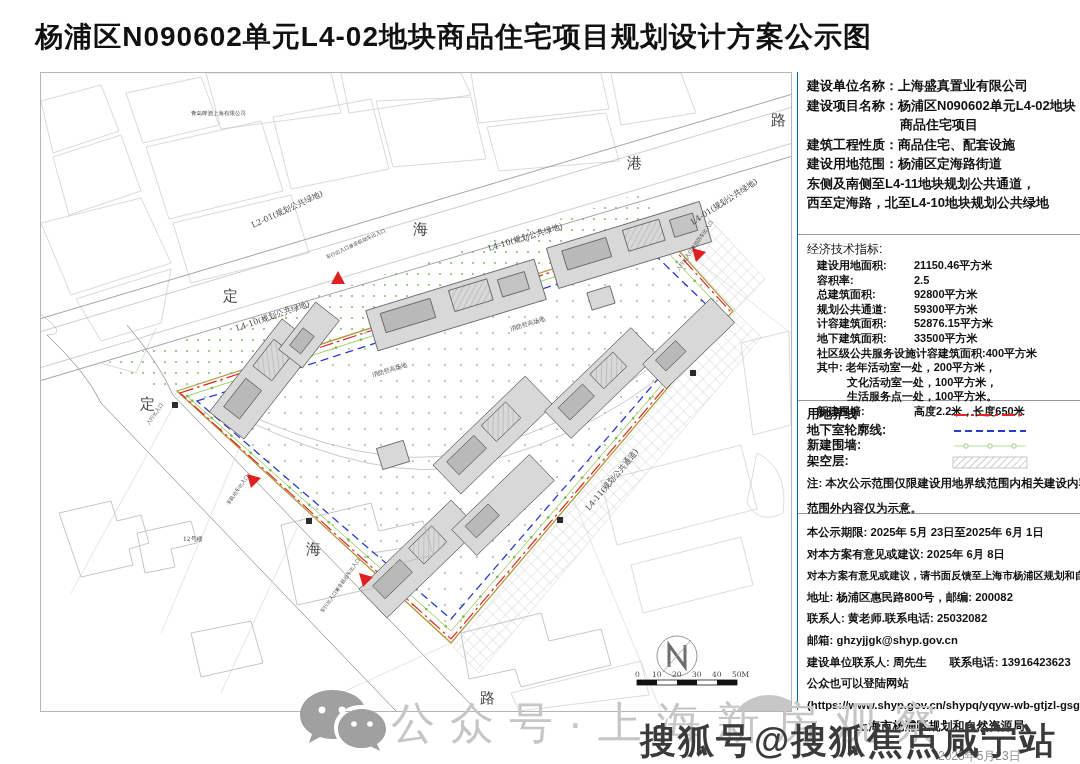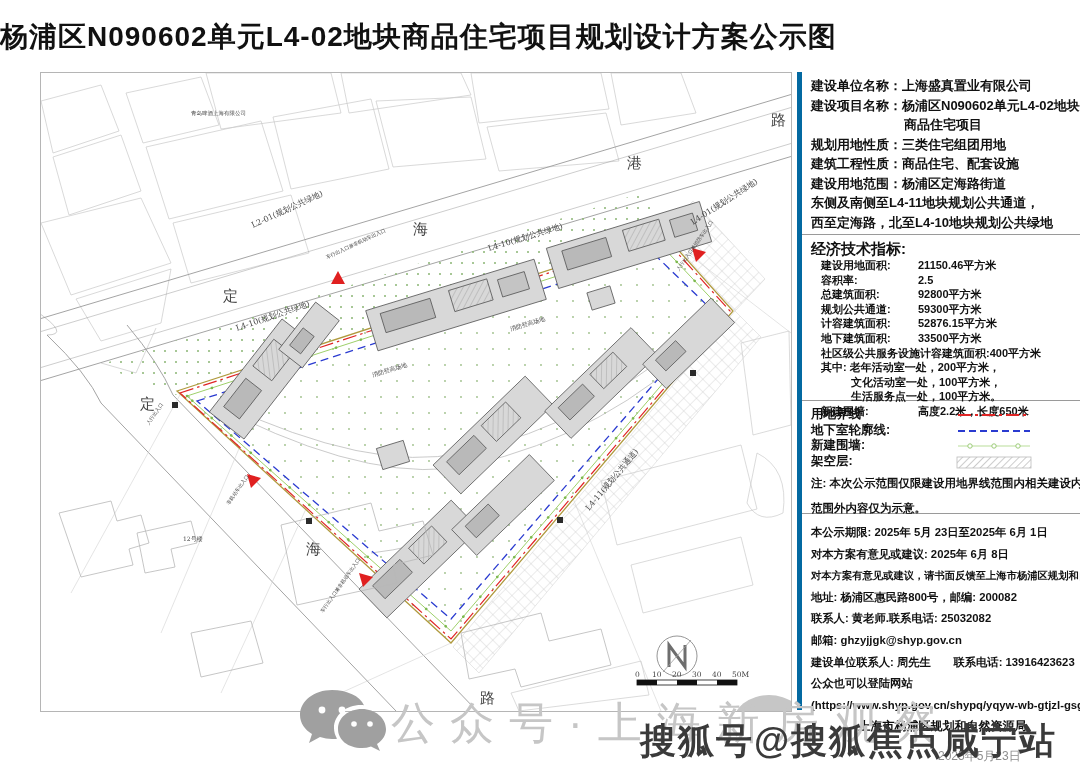--- a/index.html
+++ b/index.html
@@ -1,31 +1,31 @@
 <!DOCTYPE html>
 <html><head>
 <meta charset="utf-8">
 <style>
   html,body{margin:0;padding:0;background:#ffffff;}
   .page{position:relative;width:1080px;height:764px;background:#fff;overflow:hidden;
         font-family:"Liberation Sans","DejaVu Sans",sans-serif;color:#111;}
-  .main-title{position:absolute;top:18px;left:0;width:872px;text-align:left;
+  .main-title{position:absolute;top:18px;left:0;width:872px;text-align:right;
         font-size:28px;font-weight:bold;letter-spacing:1px;}
   .map-wrap{position:absolute;left:40px;top:72px;width:750px;height:638px;
         border:1px solid #b5b5b5;background:#fff;}
   
   .panel{position:absolute;left:797px;top:72px;width:283px;height:638px;
-        border-left:5px solid #0369a1;box-sizing:border-box;padding:0 0 0 9px;}
+        border-left:1px solid #0369a1;box-sizing:border-box;padding:0 0 0 9px;}
   .sec{box-sizing:border-box;}
   .sec1{padding-top:4px;height:162px;}
   .info-line{font-size:13px;font-weight:bold;line-height:19.5px;white-space:nowrap;}
   .info-indent{padding-left:93px;}
   .sep{border-top:1px solid #9a9a9a;margin-left:-9px;}
   .sec2{padding-top:5px;height:165px;}
-  .ind-head{font-size:15px;font-weight:bold;line-height:18px;}
+  .ind-head{font-size:12px;font-weight:normal;line-height:18px;}
   .ind-row{display:flex;font-size:11px;font-weight:bold;line-height:14.6px;padding-left:10px;}
   .ind-row .lbl{width:97px;flex:none;}
   .ind-full{font-size:11px;font-weight:bold;line-height:14.6px;padding-left:10px;white-space:nowrap;}
   .ind-sub1{padding-left:10px;}
   .ind-sub2{padding-left:40px;}
   .sec3{padding-top:6px;height:112px;}
   .leg-row{position:relative;font-size:12.5px;font-weight:bold;line-height:15.5px;height:15.5px;}
   .leg-sample{position:absolute;left:145px;top:2px;width:76px;height:12px;}
   .note{font-size:11.5px;font-weight:bold;line-height:17px;margin-top:6px;white-space:nowrap;}
   .sec4{padding-top:8px;}
@@ -261,21 +261,20 @@
       <rect x="676" y="607" width="20" height="5" fill="#111"></rect>
     </g>
   </svg>
   </div>
 
   <div class="panel">
     <div class="sec sec1">
       <div class="info-line">建设单位名称：上海盛真置业有限公司</div>
       <div class="info-line">建设项目名称：杨浦区N090602单元L4-02地块</div>
       <div class="info-line info-indent">商品住宅项目</div>
-      <div class="info-line">规划用地性质：三类住宅组团用地</div>
       <div class="info-line">建筑工程性质：商品住宅、配套设施</div>
       <div class="info-line">建设用地范围：杨浦区定海路街道</div>
       <div class="info-line">东侧及南侧至L4-11地块规划公共通道，</div>
       <div class="info-line">西至定海路，北至L4-10地块规划公共绿地</div>
     </div>
     <div class="sep"></div>
 
     <div class="sec sec2">
       <div class="ind-head">经济技术指标:</div>
       <div class="ind-row">

